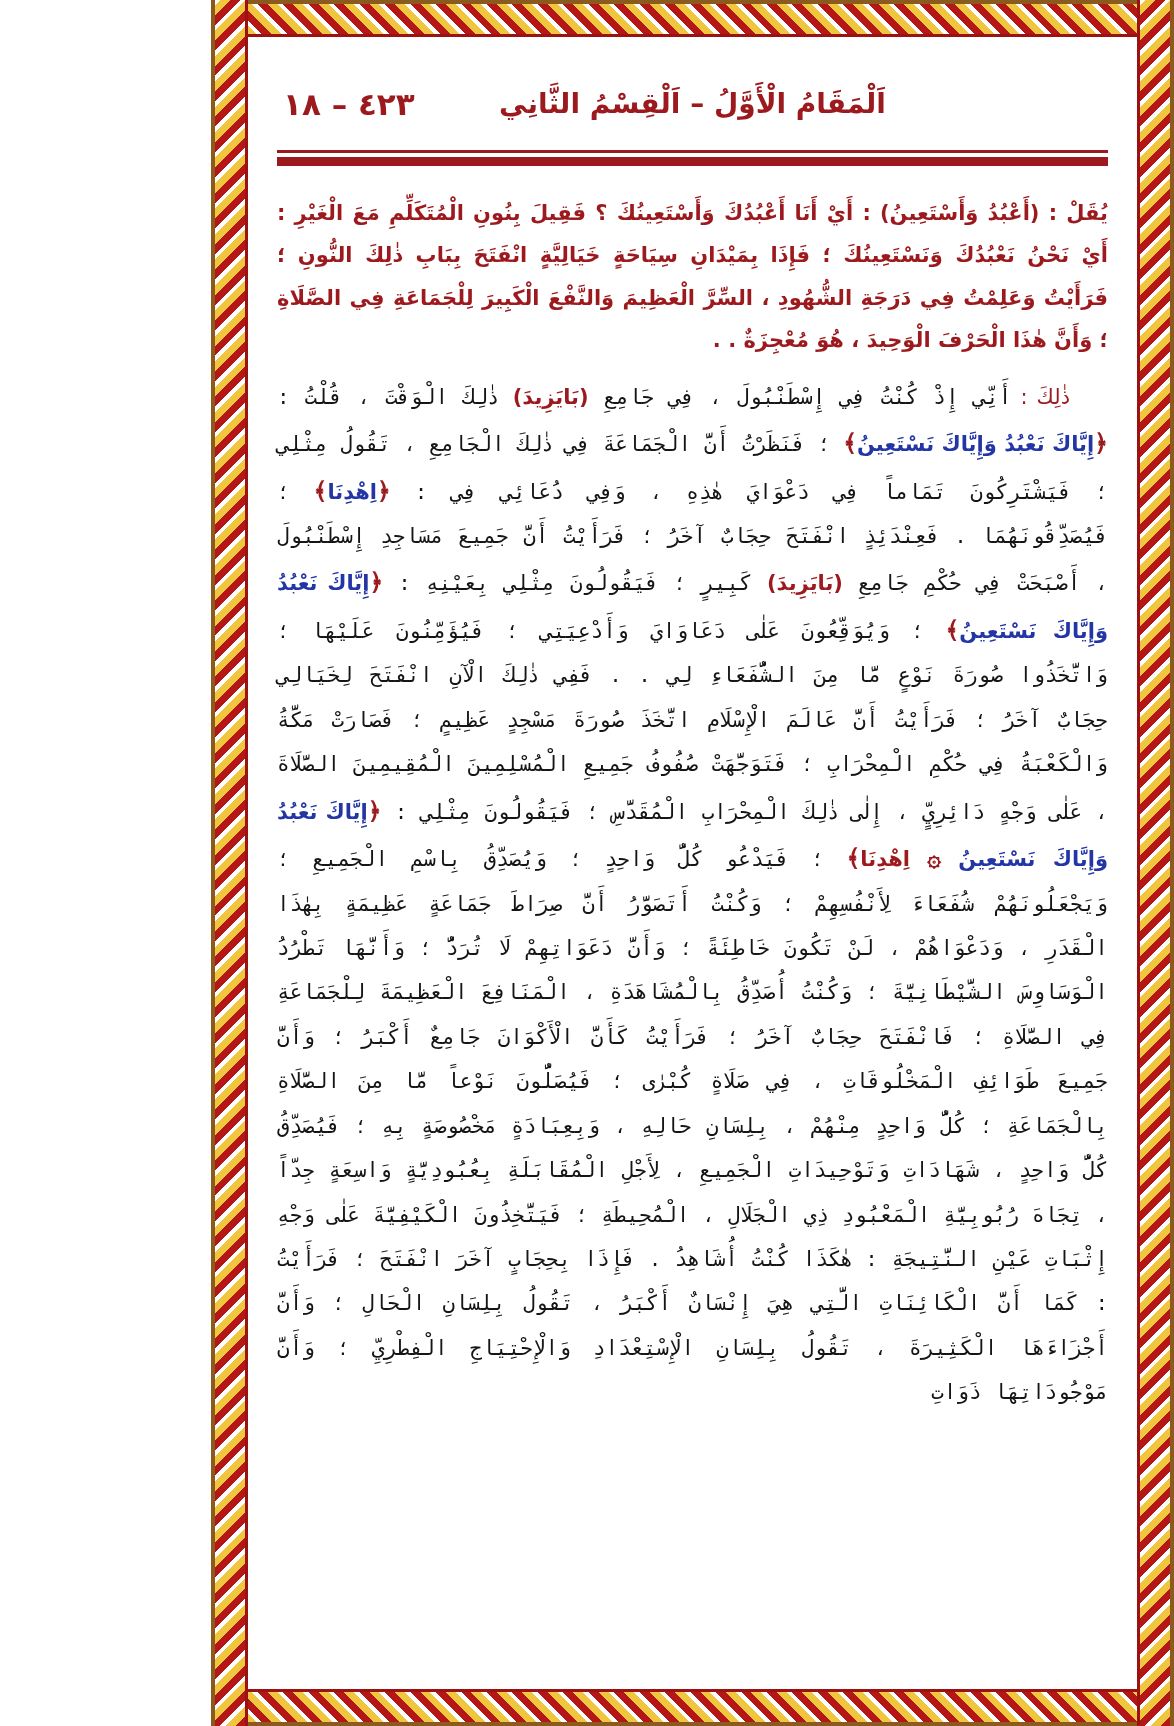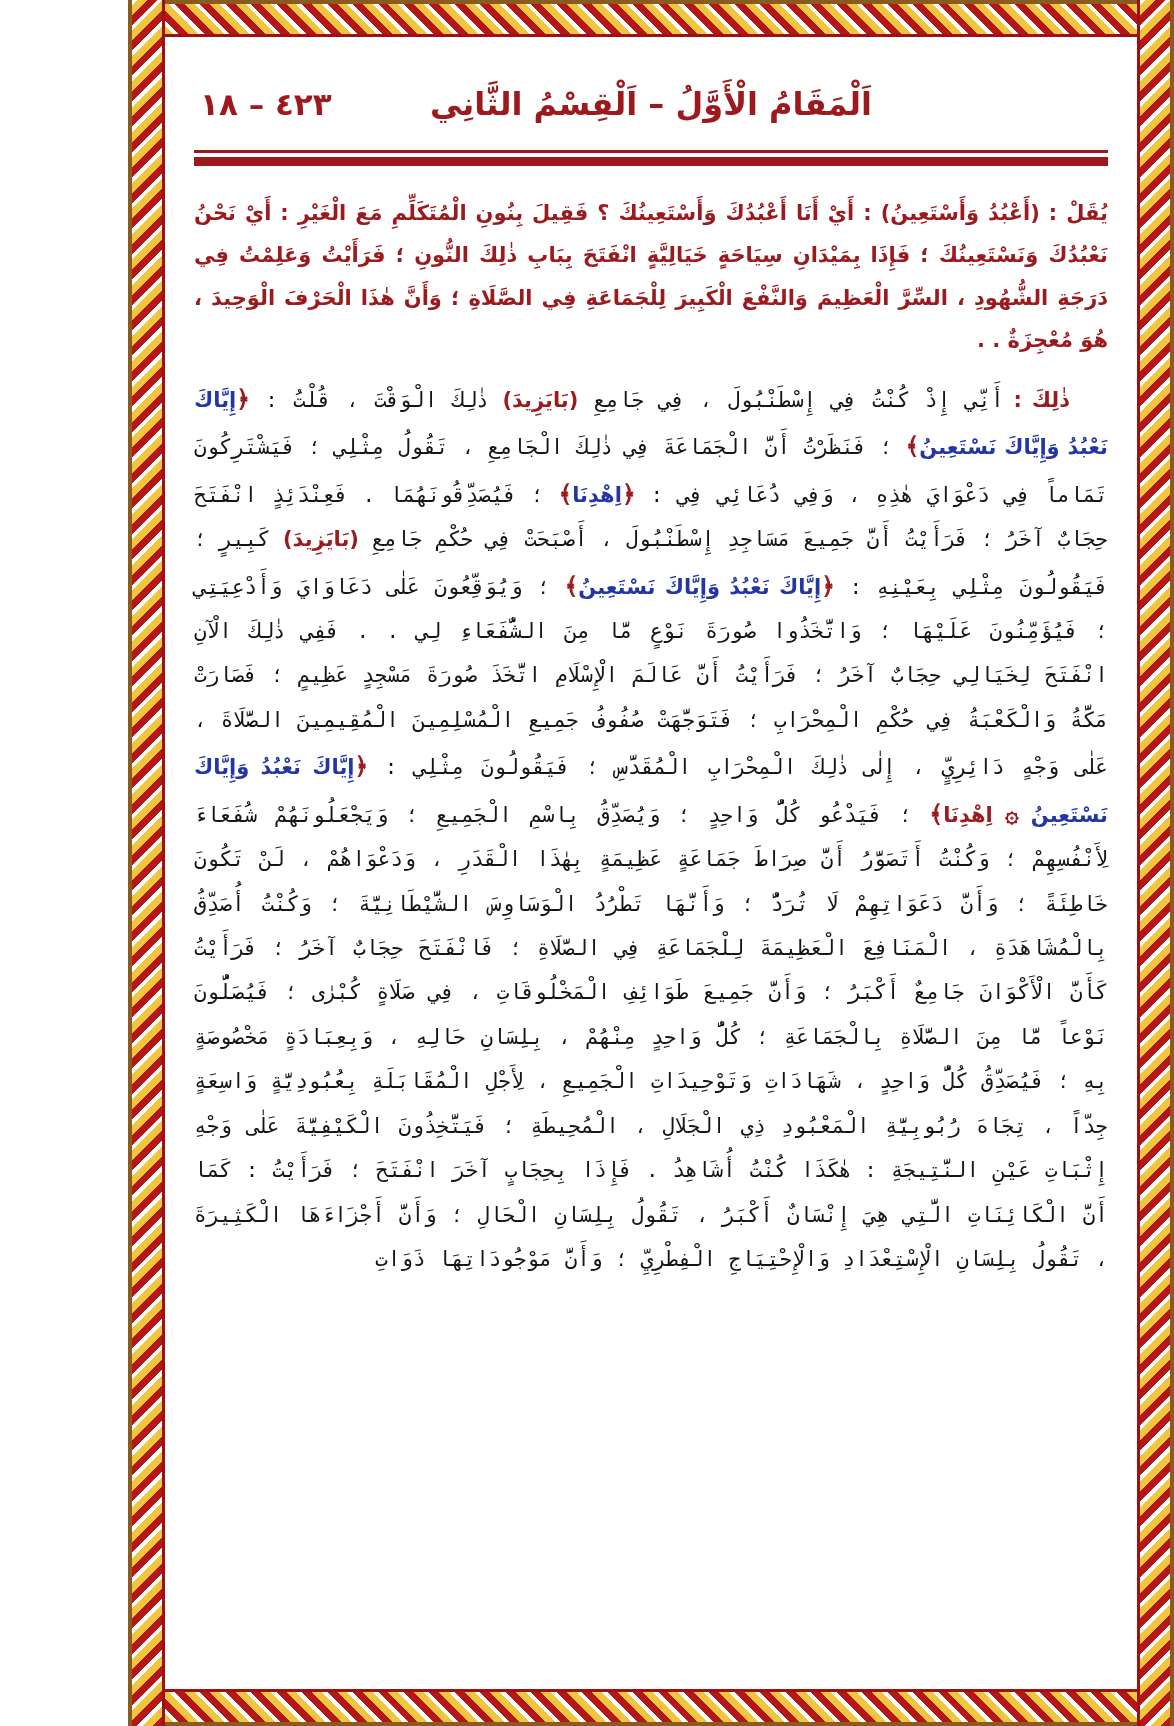--- a/index.html
+++ b/index.html
@@ -11,21 +11,21 @@
     --frame-line:#9c1212;
     --outer-line:#8a5a1e;
   }
   html,body{margin:0;padding:0;}
   body{
     background:#ffffff;
     font-family:"DejaVu Sans", sans-serif;
   }
   .page{
     position:relative;
-    width:1046px;
+    width:963px;
     height:1726px;
     background:#ffffff;
     overflow:hidden;
   }
   
   .frame-edge{position:absolute;}
   .frame-h{
     left:0;right:0;height:30px;
     background:repeating-linear-gradient(45deg,
       var(--border-red) 0 7px,
@@ -51,21 +51,21 @@
     padding:34px 28px 0 28px;
     direction:rtl;
   }
   .header{
     position:relative;
     height:64px;
   }
   .title{
     margin:0;
     text-align:center;
-    font-size:32px;
+    font-size:28px;
     font-weight:bold;
     color:var(--red);
     line-height:64px;
   }
   .page-num{
     position:absolute;
     left:6px;top:0;
     direction:ltr;
     font-size:31px;
     font-weight:bold;
@@ -79,21 +79,21 @@
   .body{
     margin-top:26px;
     font-size:21px;
     line-height:2.02;
     text-align:justify;
     color:var(--ink);
   }
   .para{margin:0 0 14px 0;}
   .para-indent{text-indent:38px;}
   .seg-red{color:var(--red);font-weight:bold;}
-  .seg-redlead{color:var(--red);font-weight:bold;}
+  .seg-redlead{color:var(--red);font-weight:normal;}
   .seg-black{color:var(--ink);font-family:Liberation Mono, monospace;}
   .seg-blue{color:var(--blue);font-weight:bold;}
   .seg-orn{color:var(--red);font-weight:bold;font-size:1.12em;}
 </style>
 </head>
 <body>
 
 <div class="page">
 
   <div class="frame-edge frame-h frame-top"></div>

